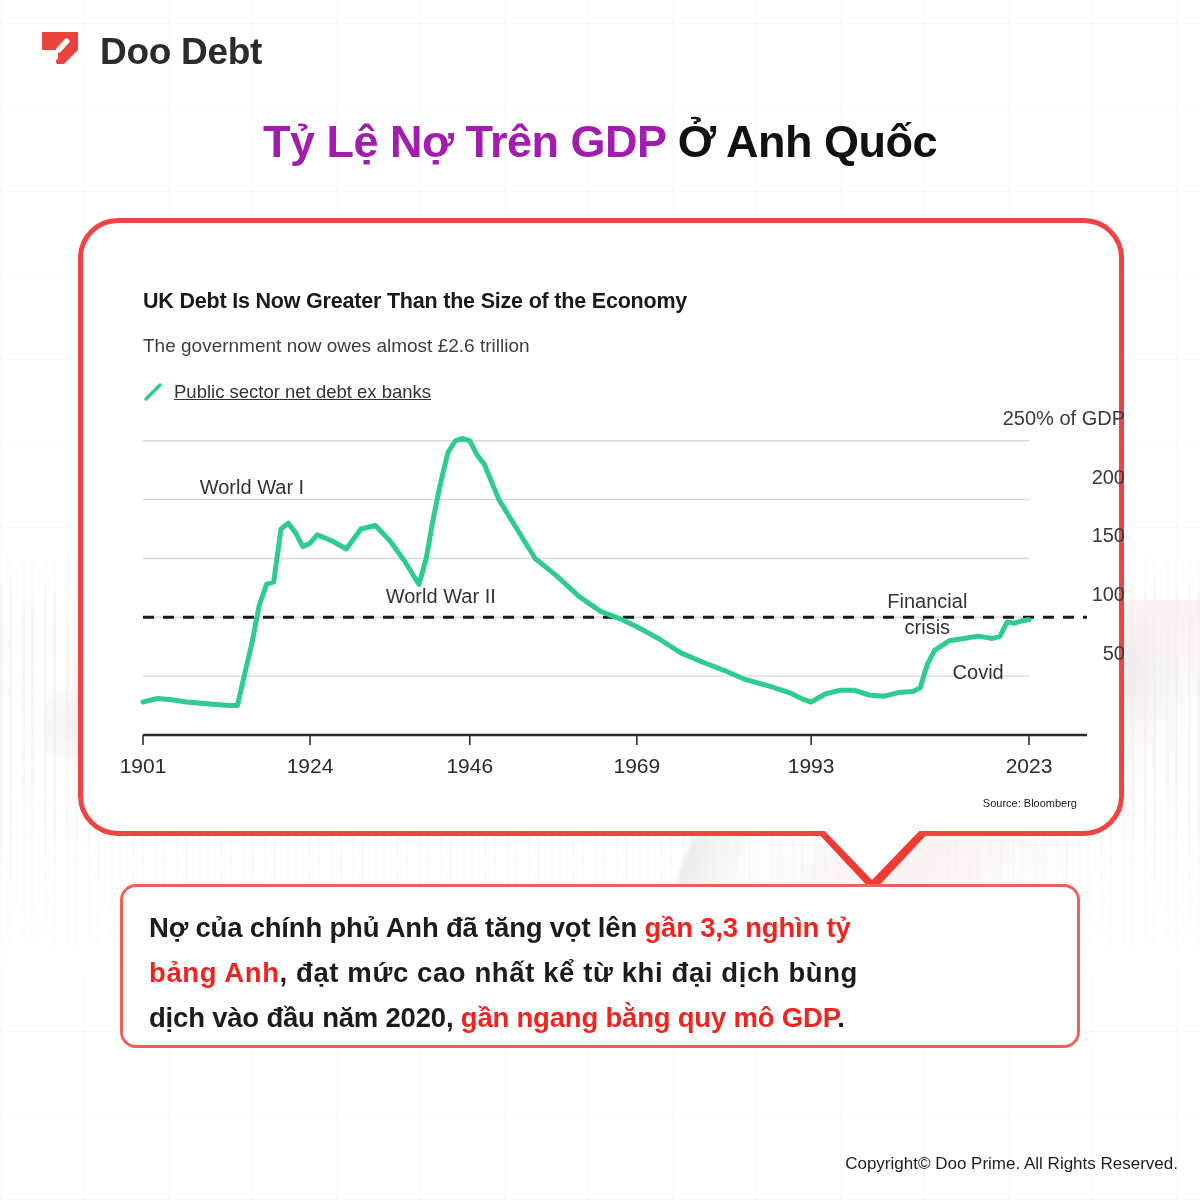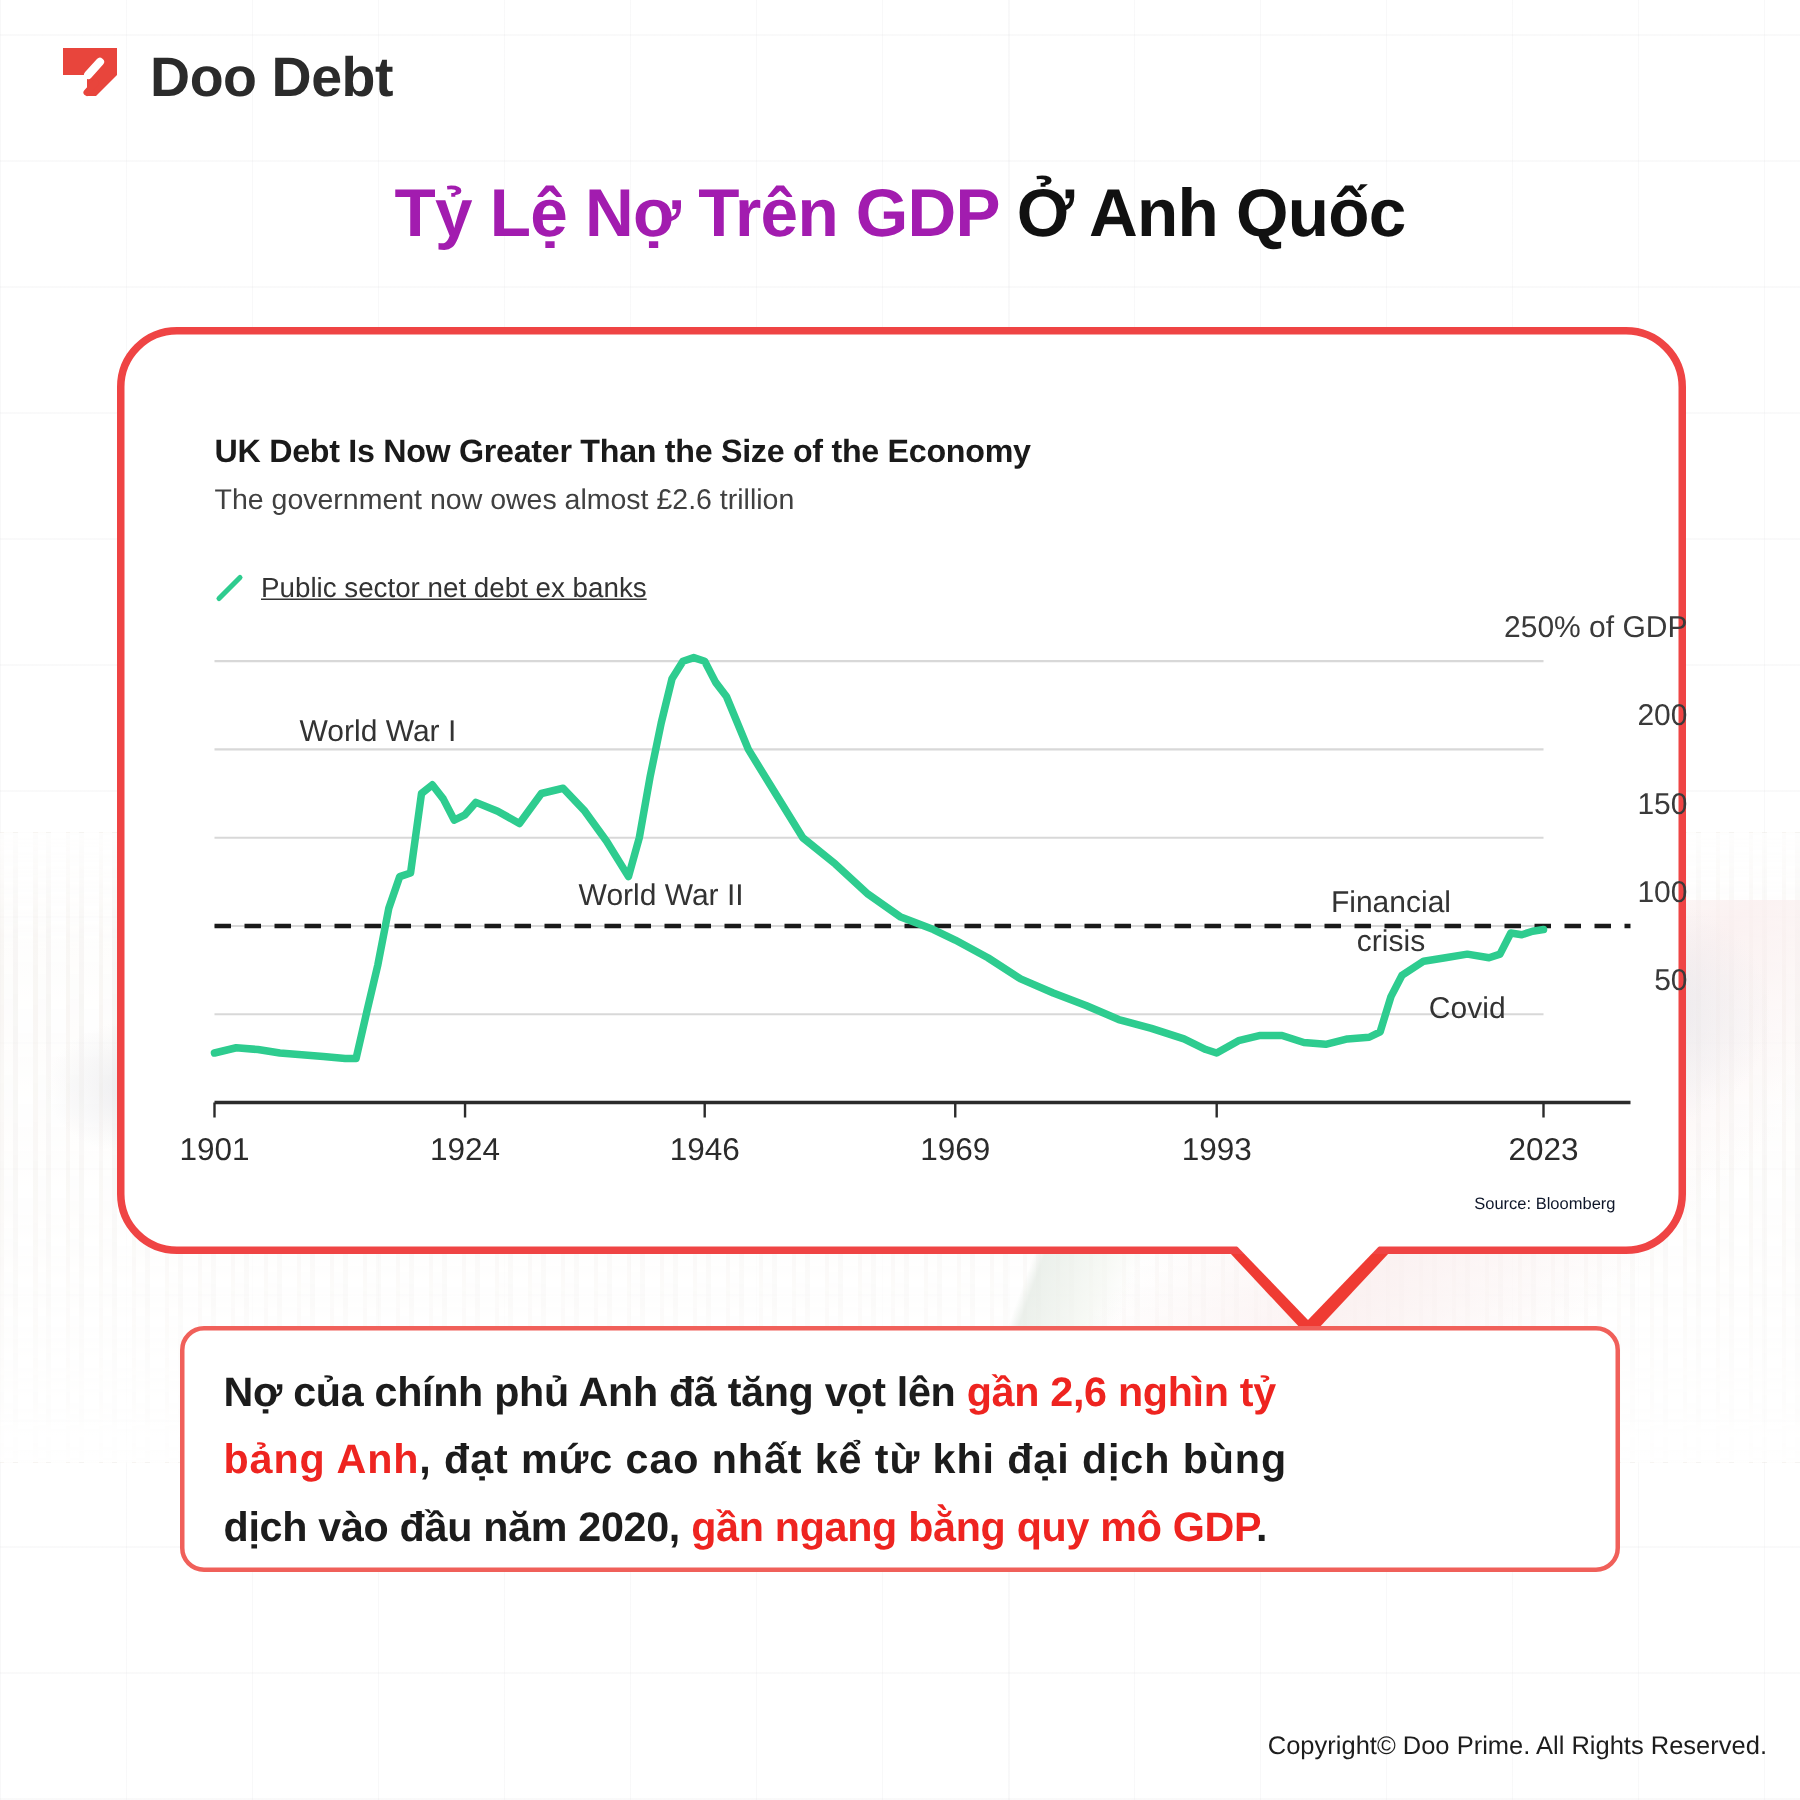--- a/index.html
+++ b/index.html
@@ -97,21 +97,21 @@
     border-left: 52px solid transparent;
     border-right: 52px solid transparent;
     border-top: 54px solid #ffffff;
   }
 
   .chart-title {
     position: absolute; left: 60px; top: 66px;
     font-size: 21.5px; font-weight: 700; color: #1a1a1a; letter-spacing: -.2px;
   }
   .chart-sub {
-    position: absolute; left: 60px; top: 100px;
+    position: absolute; left: 60px; top: 112px;
     font-size: 19px; color: #404040; font-weight: 400;
   }
   .legend-row {
     position: absolute; left: 60px; top: 158px;
     display: flex; align-items: center; gap: 11px;
   }
   .legend-slash { width: 20px; height: 20px; display: block; }
   .legend-label { font-size: 18.5px; color: #333333; text-decoration: underline; }
 
   .source {
@@ -226,21 +226,21 @@
       </g>
   </svg>
 
   <div class="source">Source: Bloomberg</div>
 </div>
 
 <div class="bubble-tail-inner"></div>
 
 <div class="caption-box">
   <div class="caption-line">
-    <span>Nợ của chính phủ Anh đã tăng vọt lên </span><span class="cap-red">gần 2,6 nghìn tỷ</span>
+    <span>Nợ của chính phủ Anh đã tăng vọt lên </span><span class="cap-red">gần 3,3 nghìn tỷ</span>
   </div>
   <div class="caption-line justify">
     <span class="cap-red">bảng Anh</span><span>, đạt mức cao nhất kể từ khi đại dịch bùng</span>
   </div>
   <div class="caption-line">
     <span>dịch vào đầu năm 2020, </span><span class="cap-red">gần ngang bằng quy mô GDP</span><span>.</span>
   </div>
 </div>
 
 <div class="footer">Copyright© Doo Prime. All Rights Reserved.</div>

